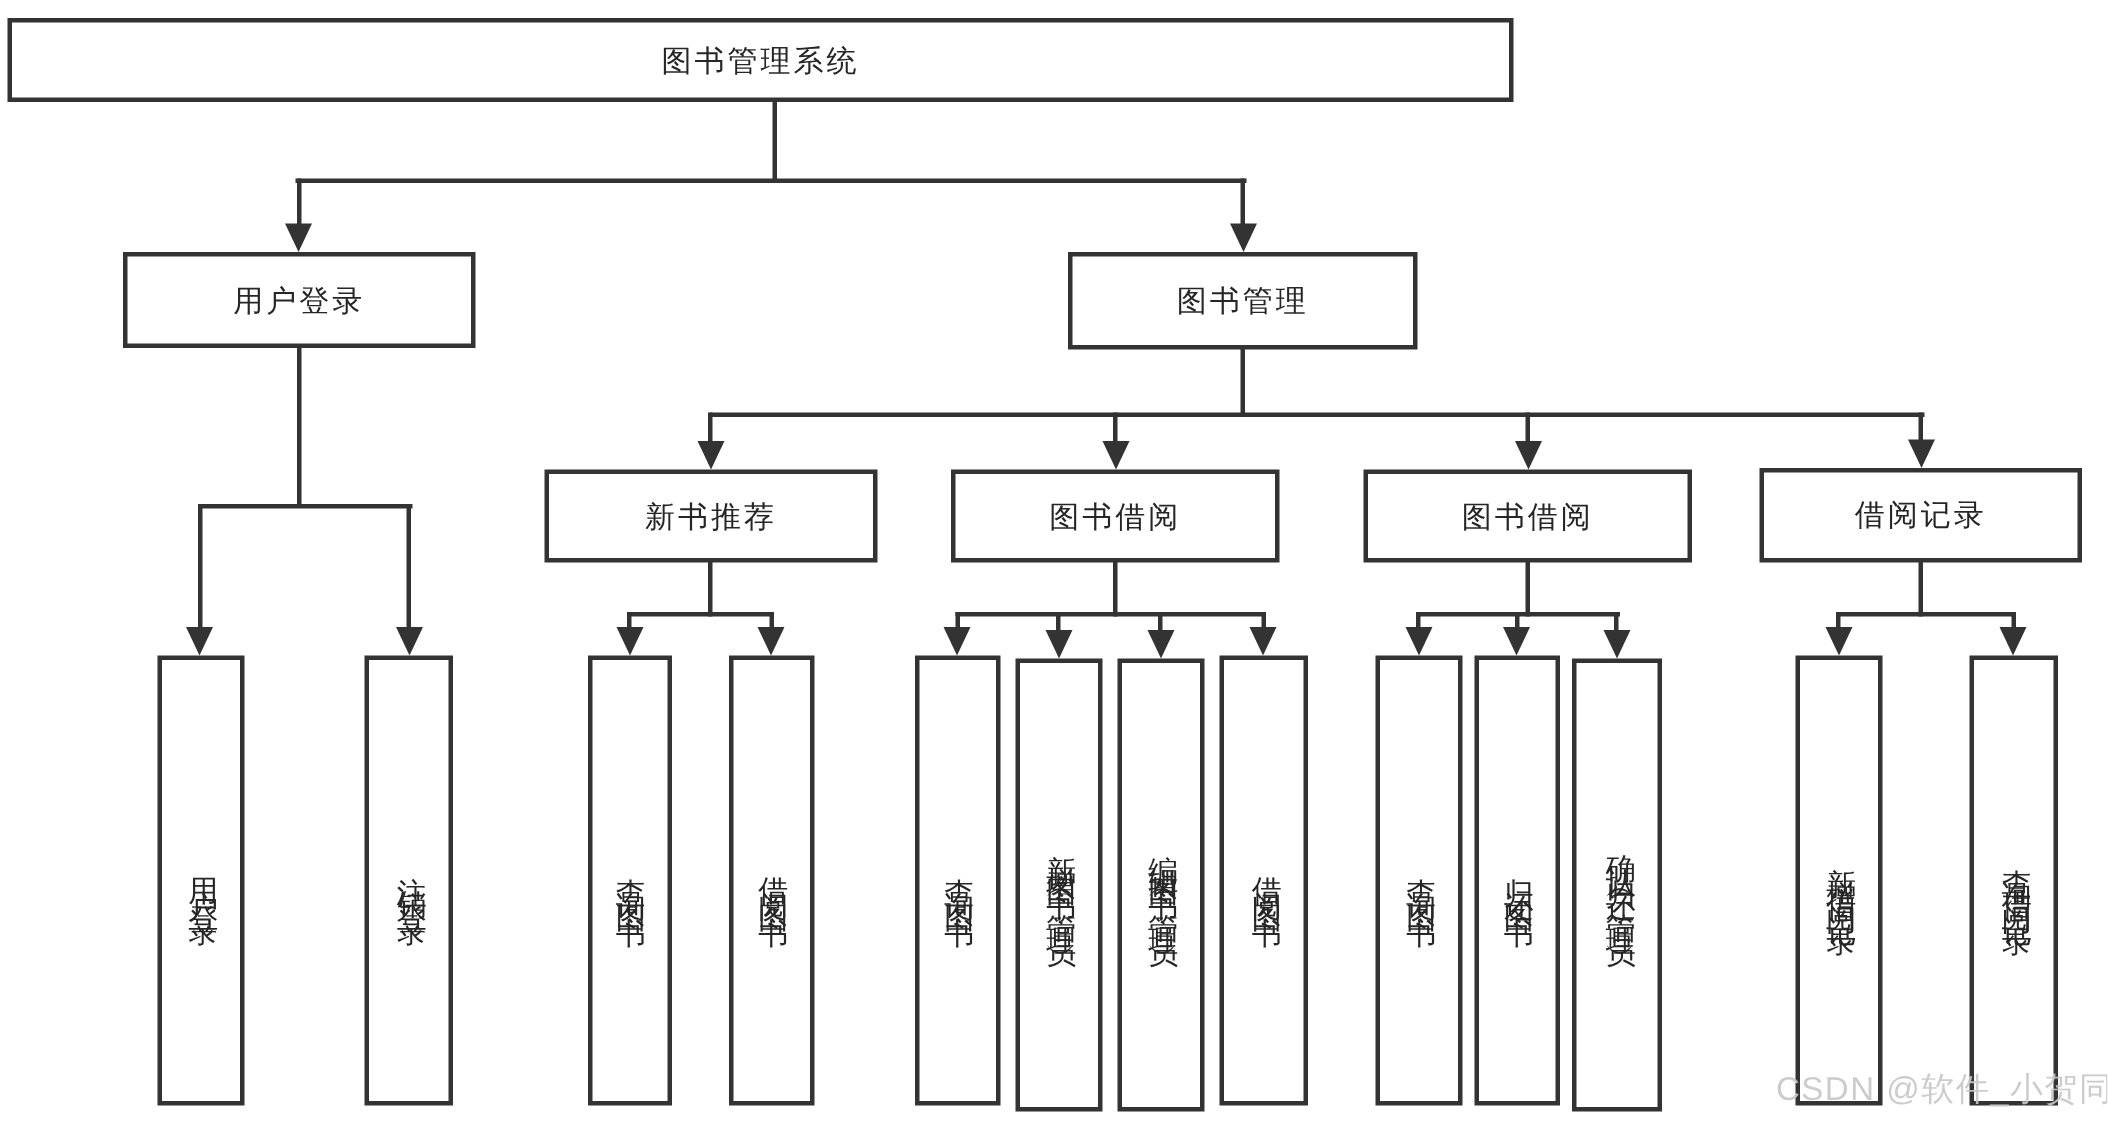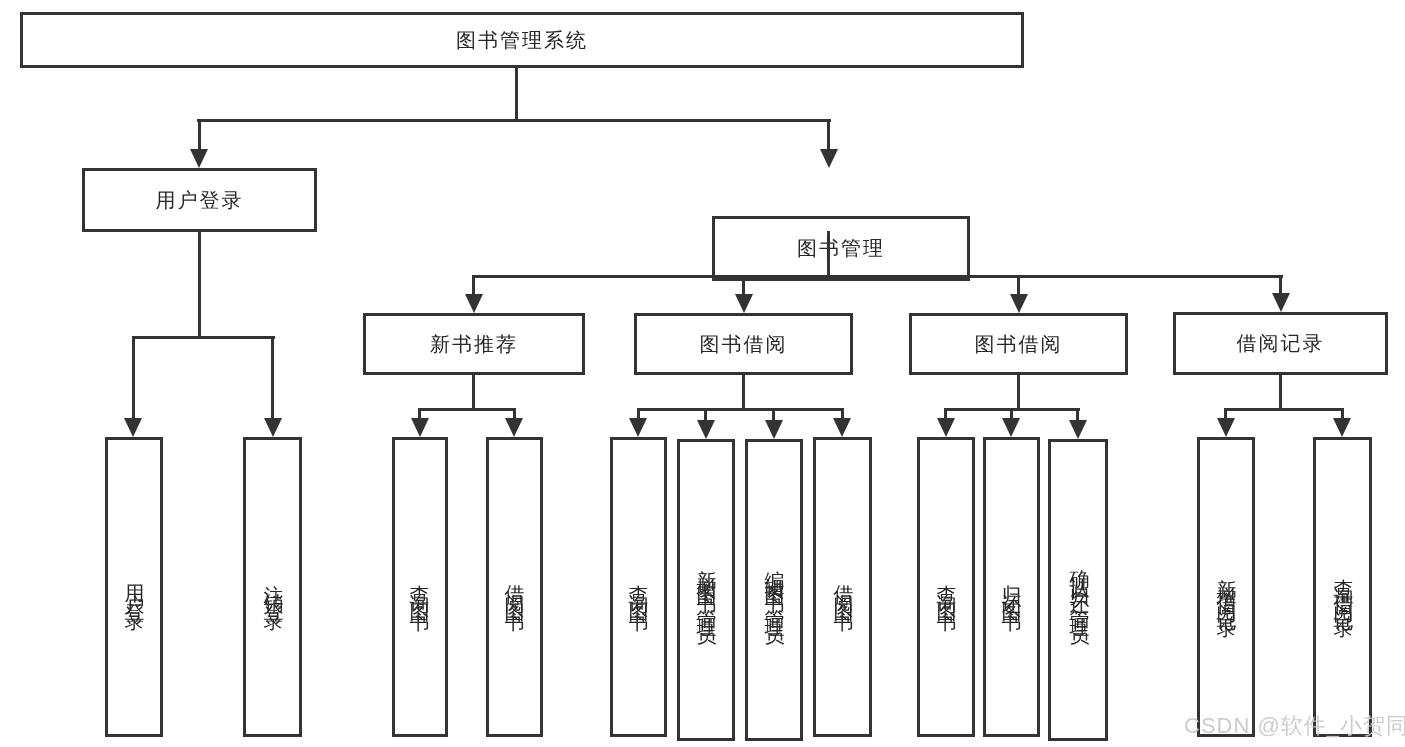--- a/index.html
+++ b/index.html
@@ -32,31 +32,31 @@
     position:absolute; left:1184px; top:711px;
     font-size:22px; color:#c8c8c8; letter-spacing:1px;
     opacity:0.92; z-index:5; white-space:nowrap;
   }
 </style>
 </head>
 <body>
 
 <div class="canvas">
 
-  <div class="node" style="left:20px; top:12px; width:1004px; height:56px;">图书管理系统</div>
+  <div class="node" style="left:5px; top:12px; width:1004px; height:56px;">图书管理系统</div>
 
   <div class="vline" style="left:515px; top:66px; height:56px;"></div>
   <div class="hline" style="left:197px; top:119px; width:634px;"></div>
   <div class="vline" style="left:198px; top:119px; height:34px;"></div>
   <div class="arrow" style="left:190px; top:149px;"></div>
   <div class="vline" style="left:827px; top:119px; height:34px;"></div>
   <div class="arrow" style="left:820px; top:149px;"></div>
 
   <div class="node" style="left:82px; top:168px; width:235px; height:64px;">用户登录</div>
-  <div class="node" style="left:712px; top:168px; width:258px; height:65px;margin-top:48px;">图书管理</div>
+  <div class="node" style="left:712px; top:168px; width:233px; height:65px;">图书管理</div>
 
   <div class="vline" style="left:827px; top:231px; height:47px;"></div>
   <div class="hline" style="left:473px; top:275px; width:810px;"></div>
   <div class="vline" style="left:472px; top:275px; height:22px;"></div>
   <div class="arrow" style="left:465px; top:294px;"></div>
   <div class="vline" style="left:742px; top:275px; height:22px;"></div>
   <div class="arrow" style="left:735px; top:294px;"></div>
   <div class="vline" style="left:1017px; top:275px; height:22px;"></div>
   <div class="arrow" style="left:1010px; top:294px;"></div>
   <div class="vline" style="left:1279px; top:275px; height:22px;"></div>

